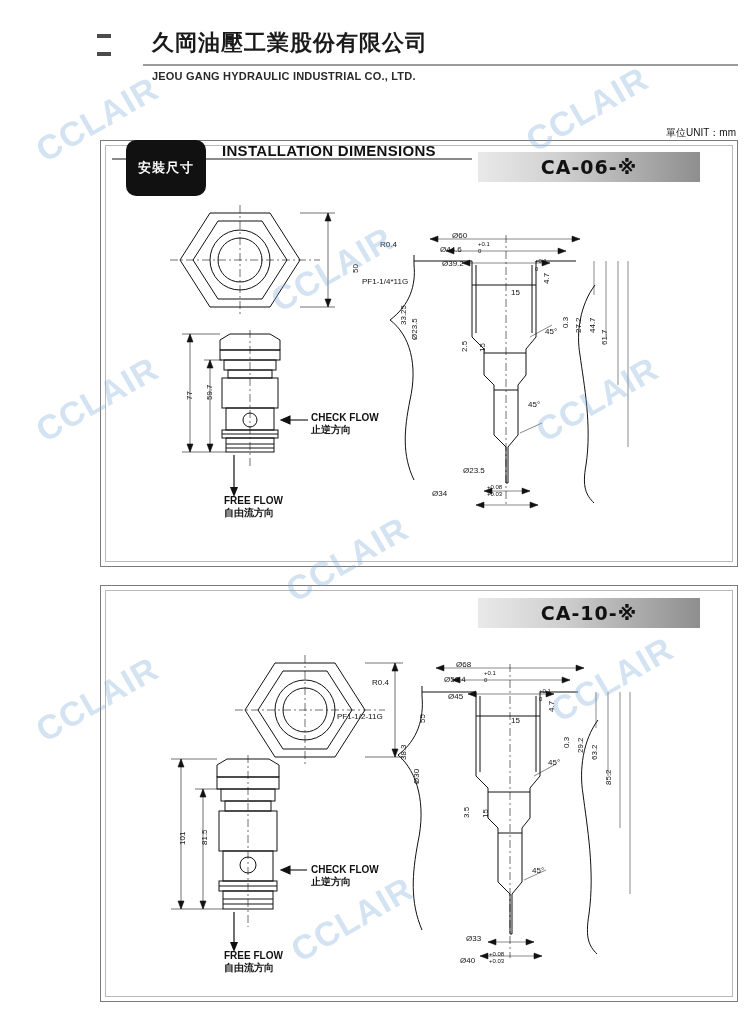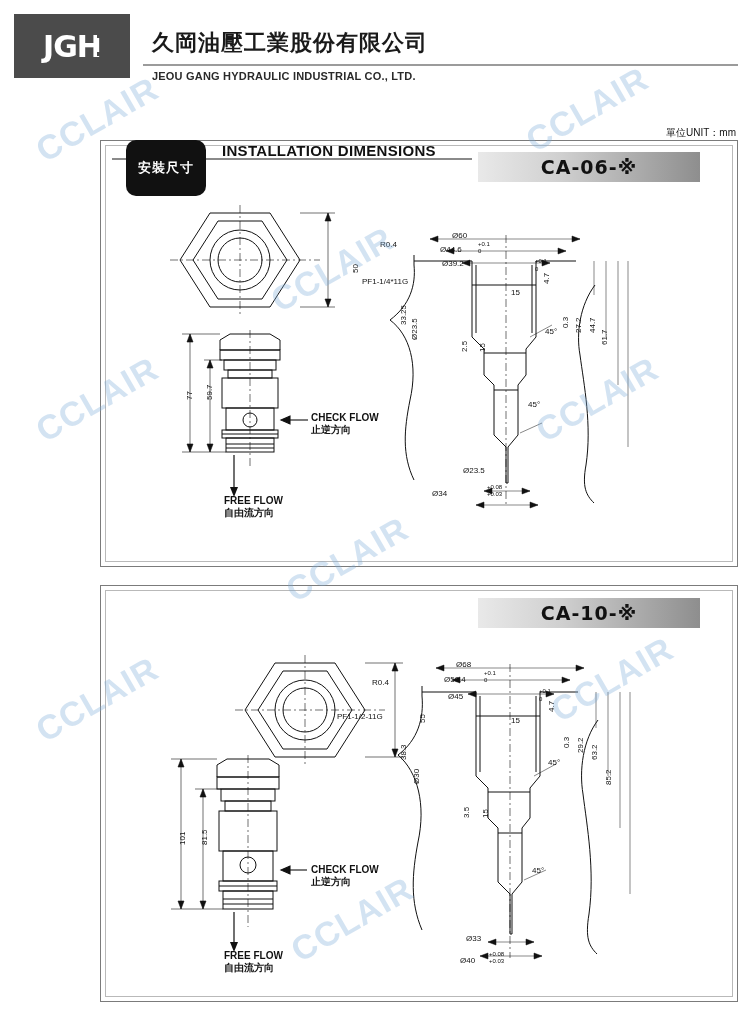--- a/index.html
+++ b/index.html
@@ -93,23 +93,20 @@
   .wm{
     position:absolute;font-size:34px;font-weight:bold;color:rgba(120,170,215,0.33);
     transform:rotate(-30deg);letter-spacing:1px;pointer-events:none;
     font-family:"Liberation Sans",sans-serif;
   }
 </style>
 </head>
 <body>
 
 <div class="header">
-  <div class="logo-box">
-    <span class="logo-text">JGH</span>
-  </div>
   <div class="logo-bar"></div>
   <div class="logo-bar2"></div>
   <div class="title-cn">久岡油壓工業股份有限公司</div>
   <div class="title-rule"></div>
   <div class="title-en">JEOU GANG HYDRAULIC INDUSTRIAL CO., LTD.</div>
 </div>
 
 <div class="unit-note">單位UNIT：mm</div>
 
 <div class="panel" id="panel1">

